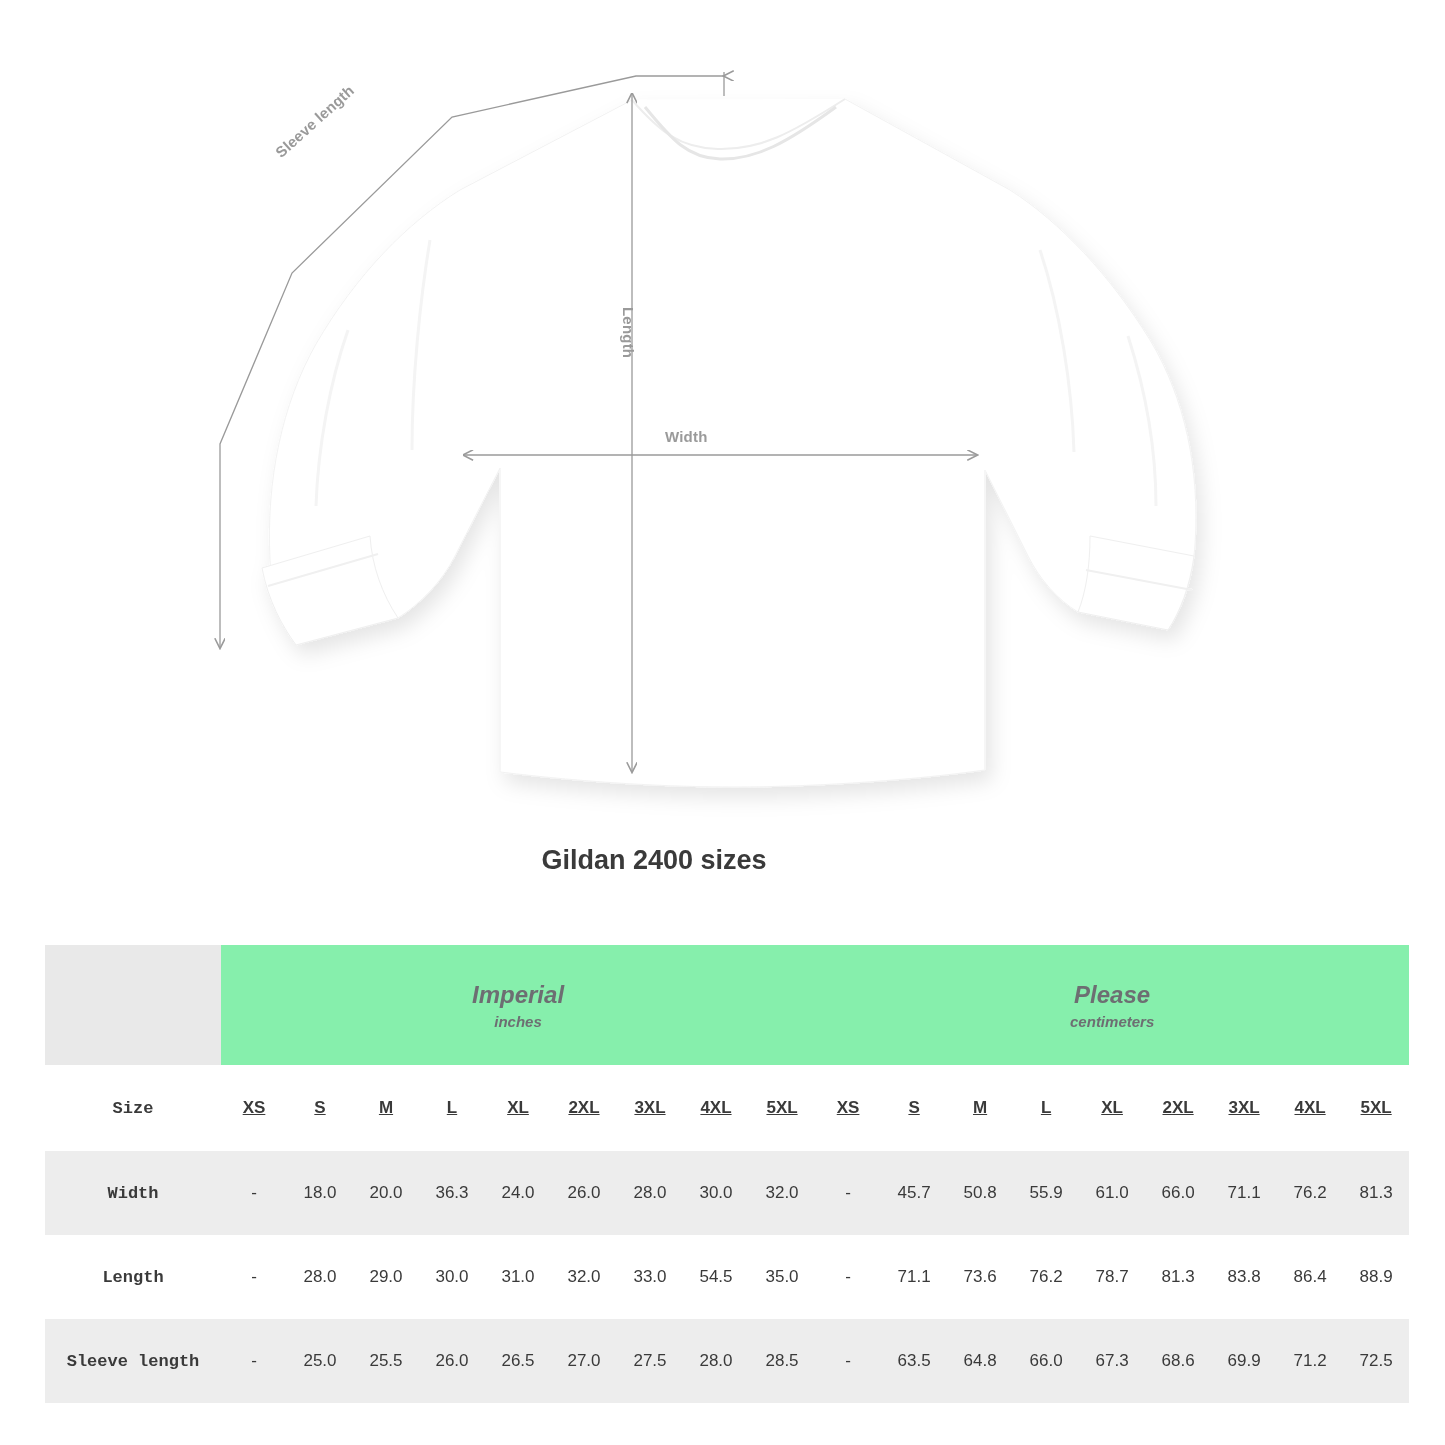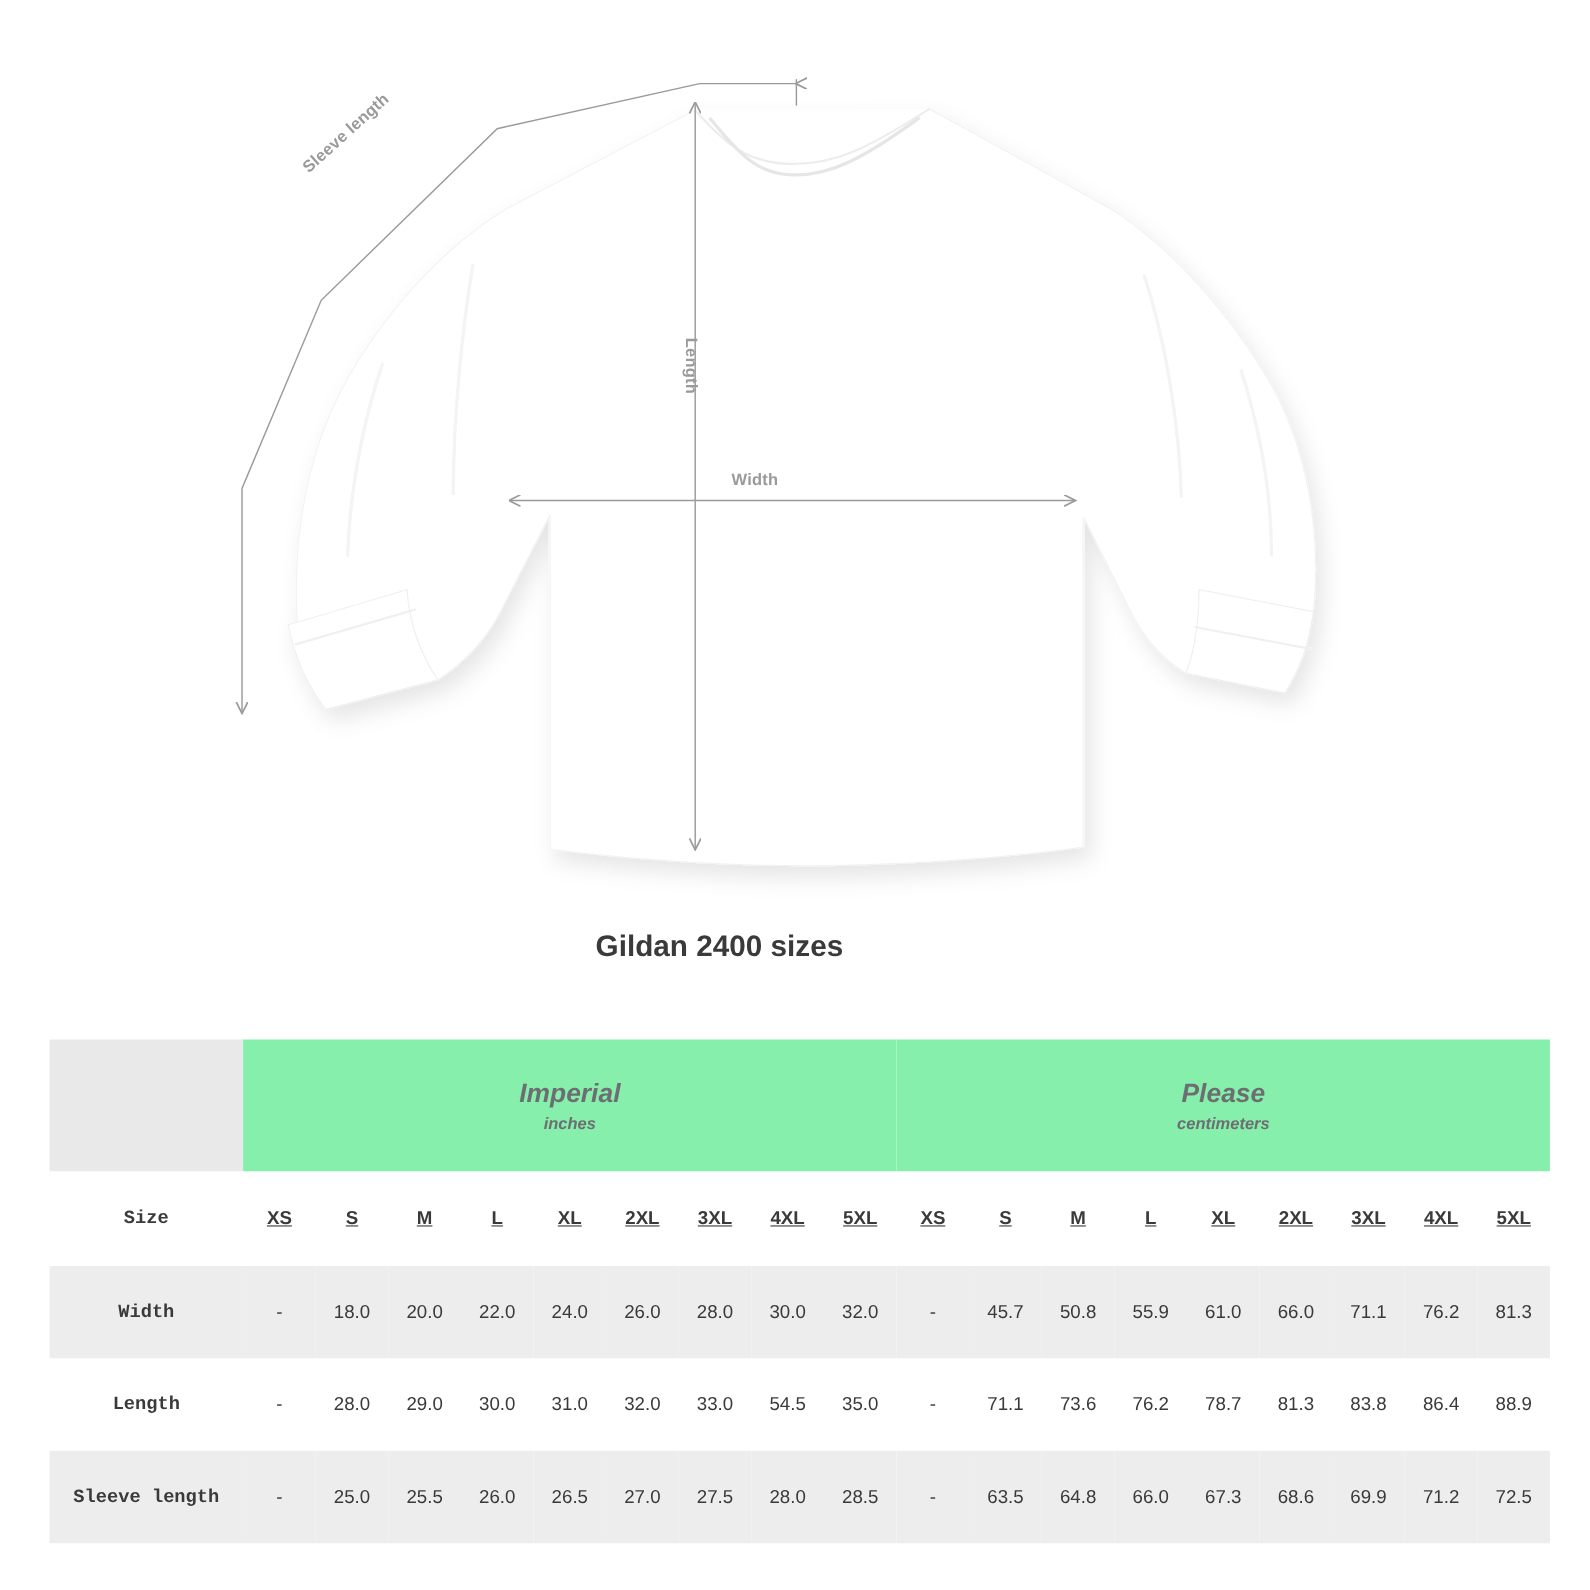--- a/index.html
+++ b/index.html
@@ -251,21 +251,21 @@
           <th class="colhead">5XL</th>
         </tr>
       </thead>
       <tbody>
 
         <tr class="row-data band-grey">
           <th class="rowlabel">Width</th>
           <td class="cell">-</td>
           <td class="cell">18.0</td>
           <td class="cell">20.0</td>
-          <td class="cell">22.0</td>
+          <td class="cell">36.3</td>
           <td class="cell">24.0</td>
           <td class="cell">26.0</td>
           <td class="cell">28.0</td>
           <td class="cell">30.0</td>
           <td class="cell">32.0</td>
           <td class="cell">-</td>
           <td class="cell">45.7</td>
           <td class="cell">50.8</td>
           <td class="cell">55.9</td>
           <td class="cell">61.0</td>

